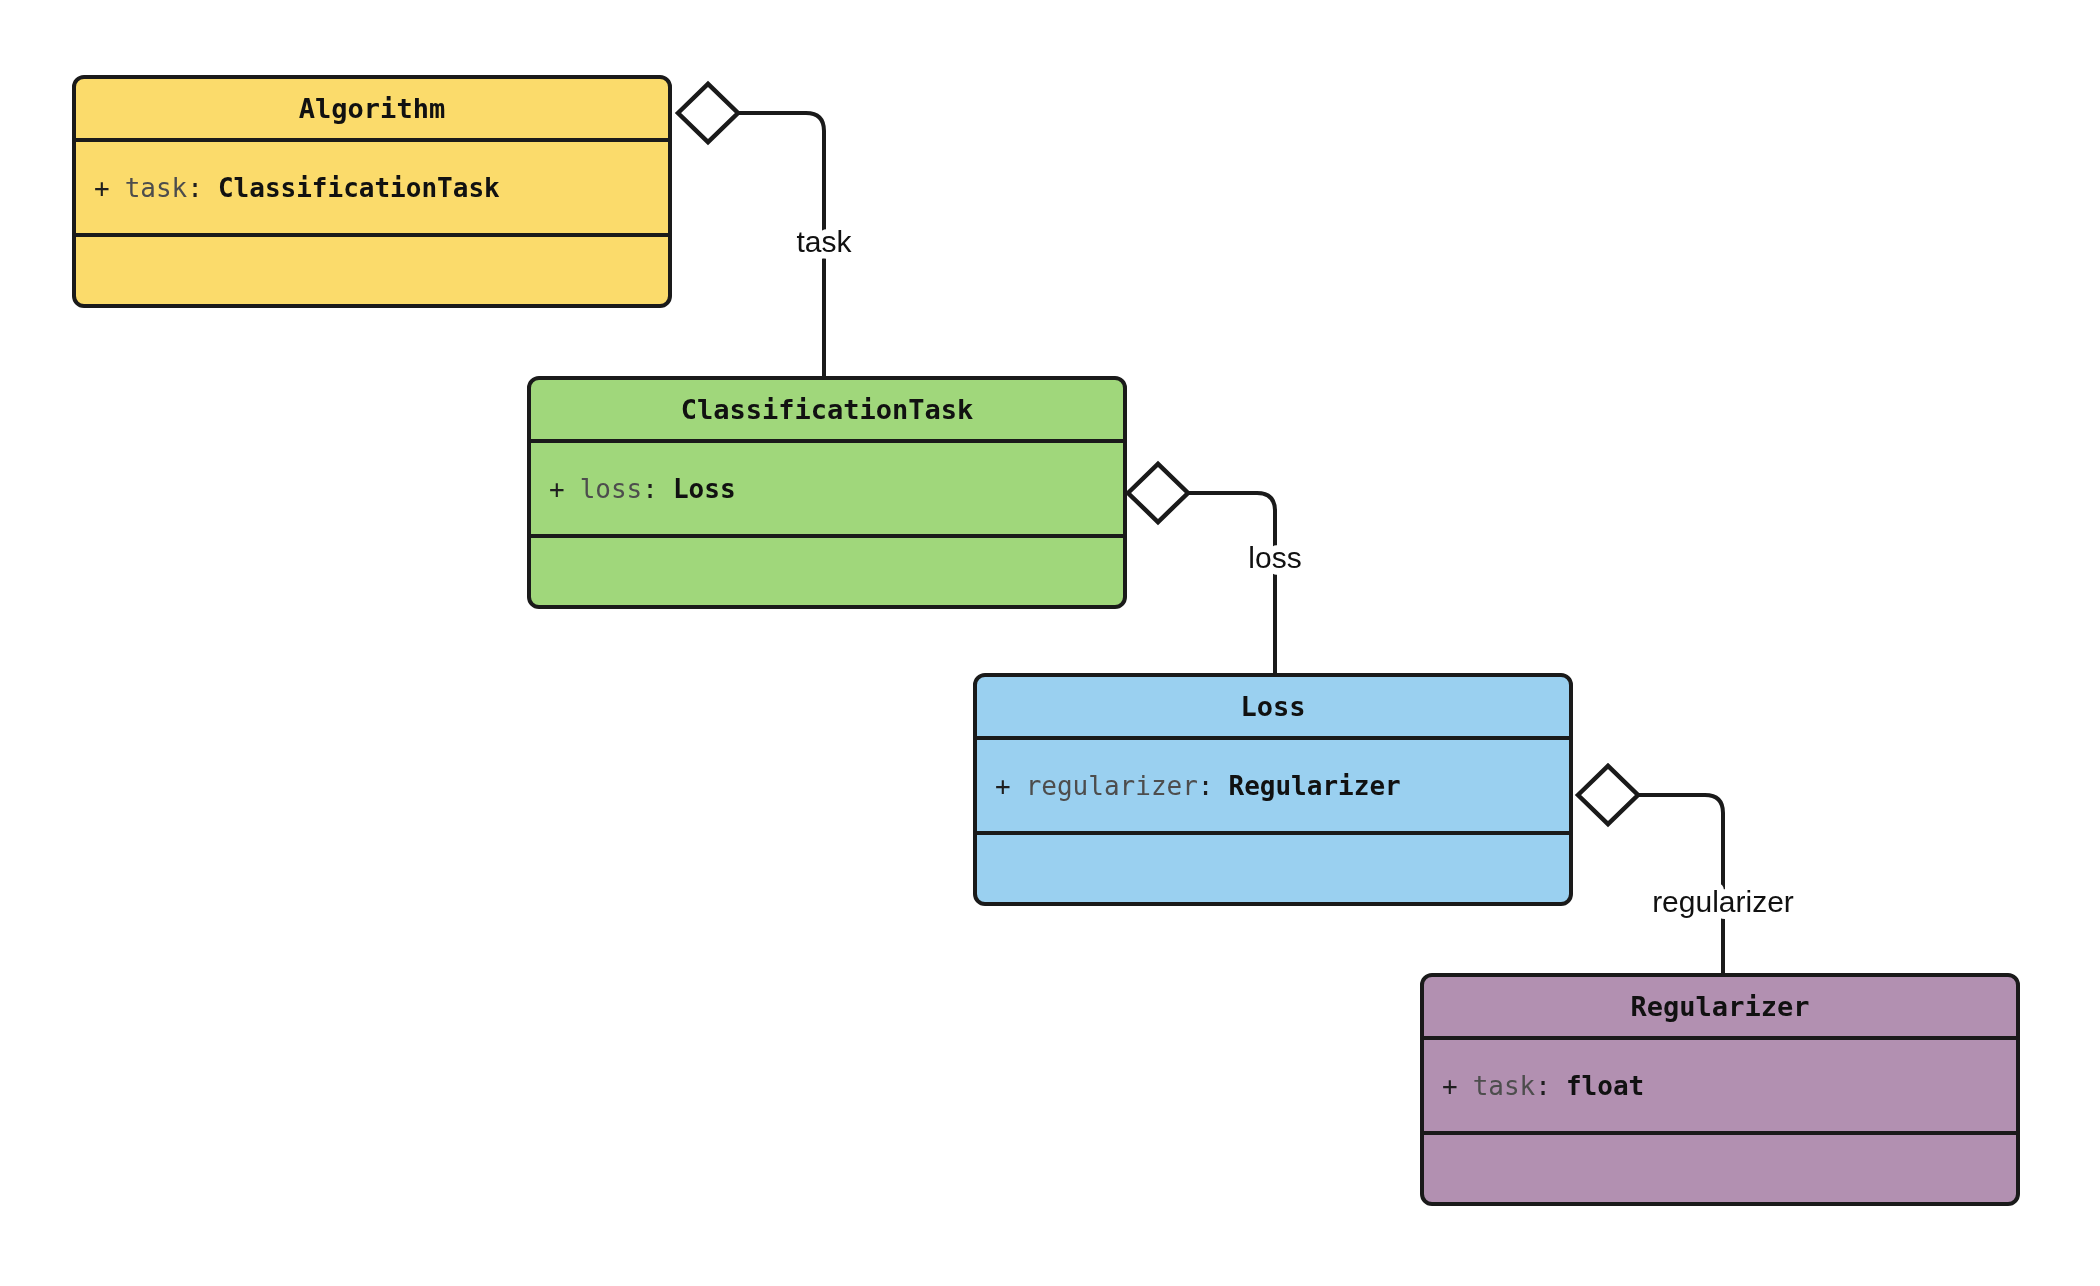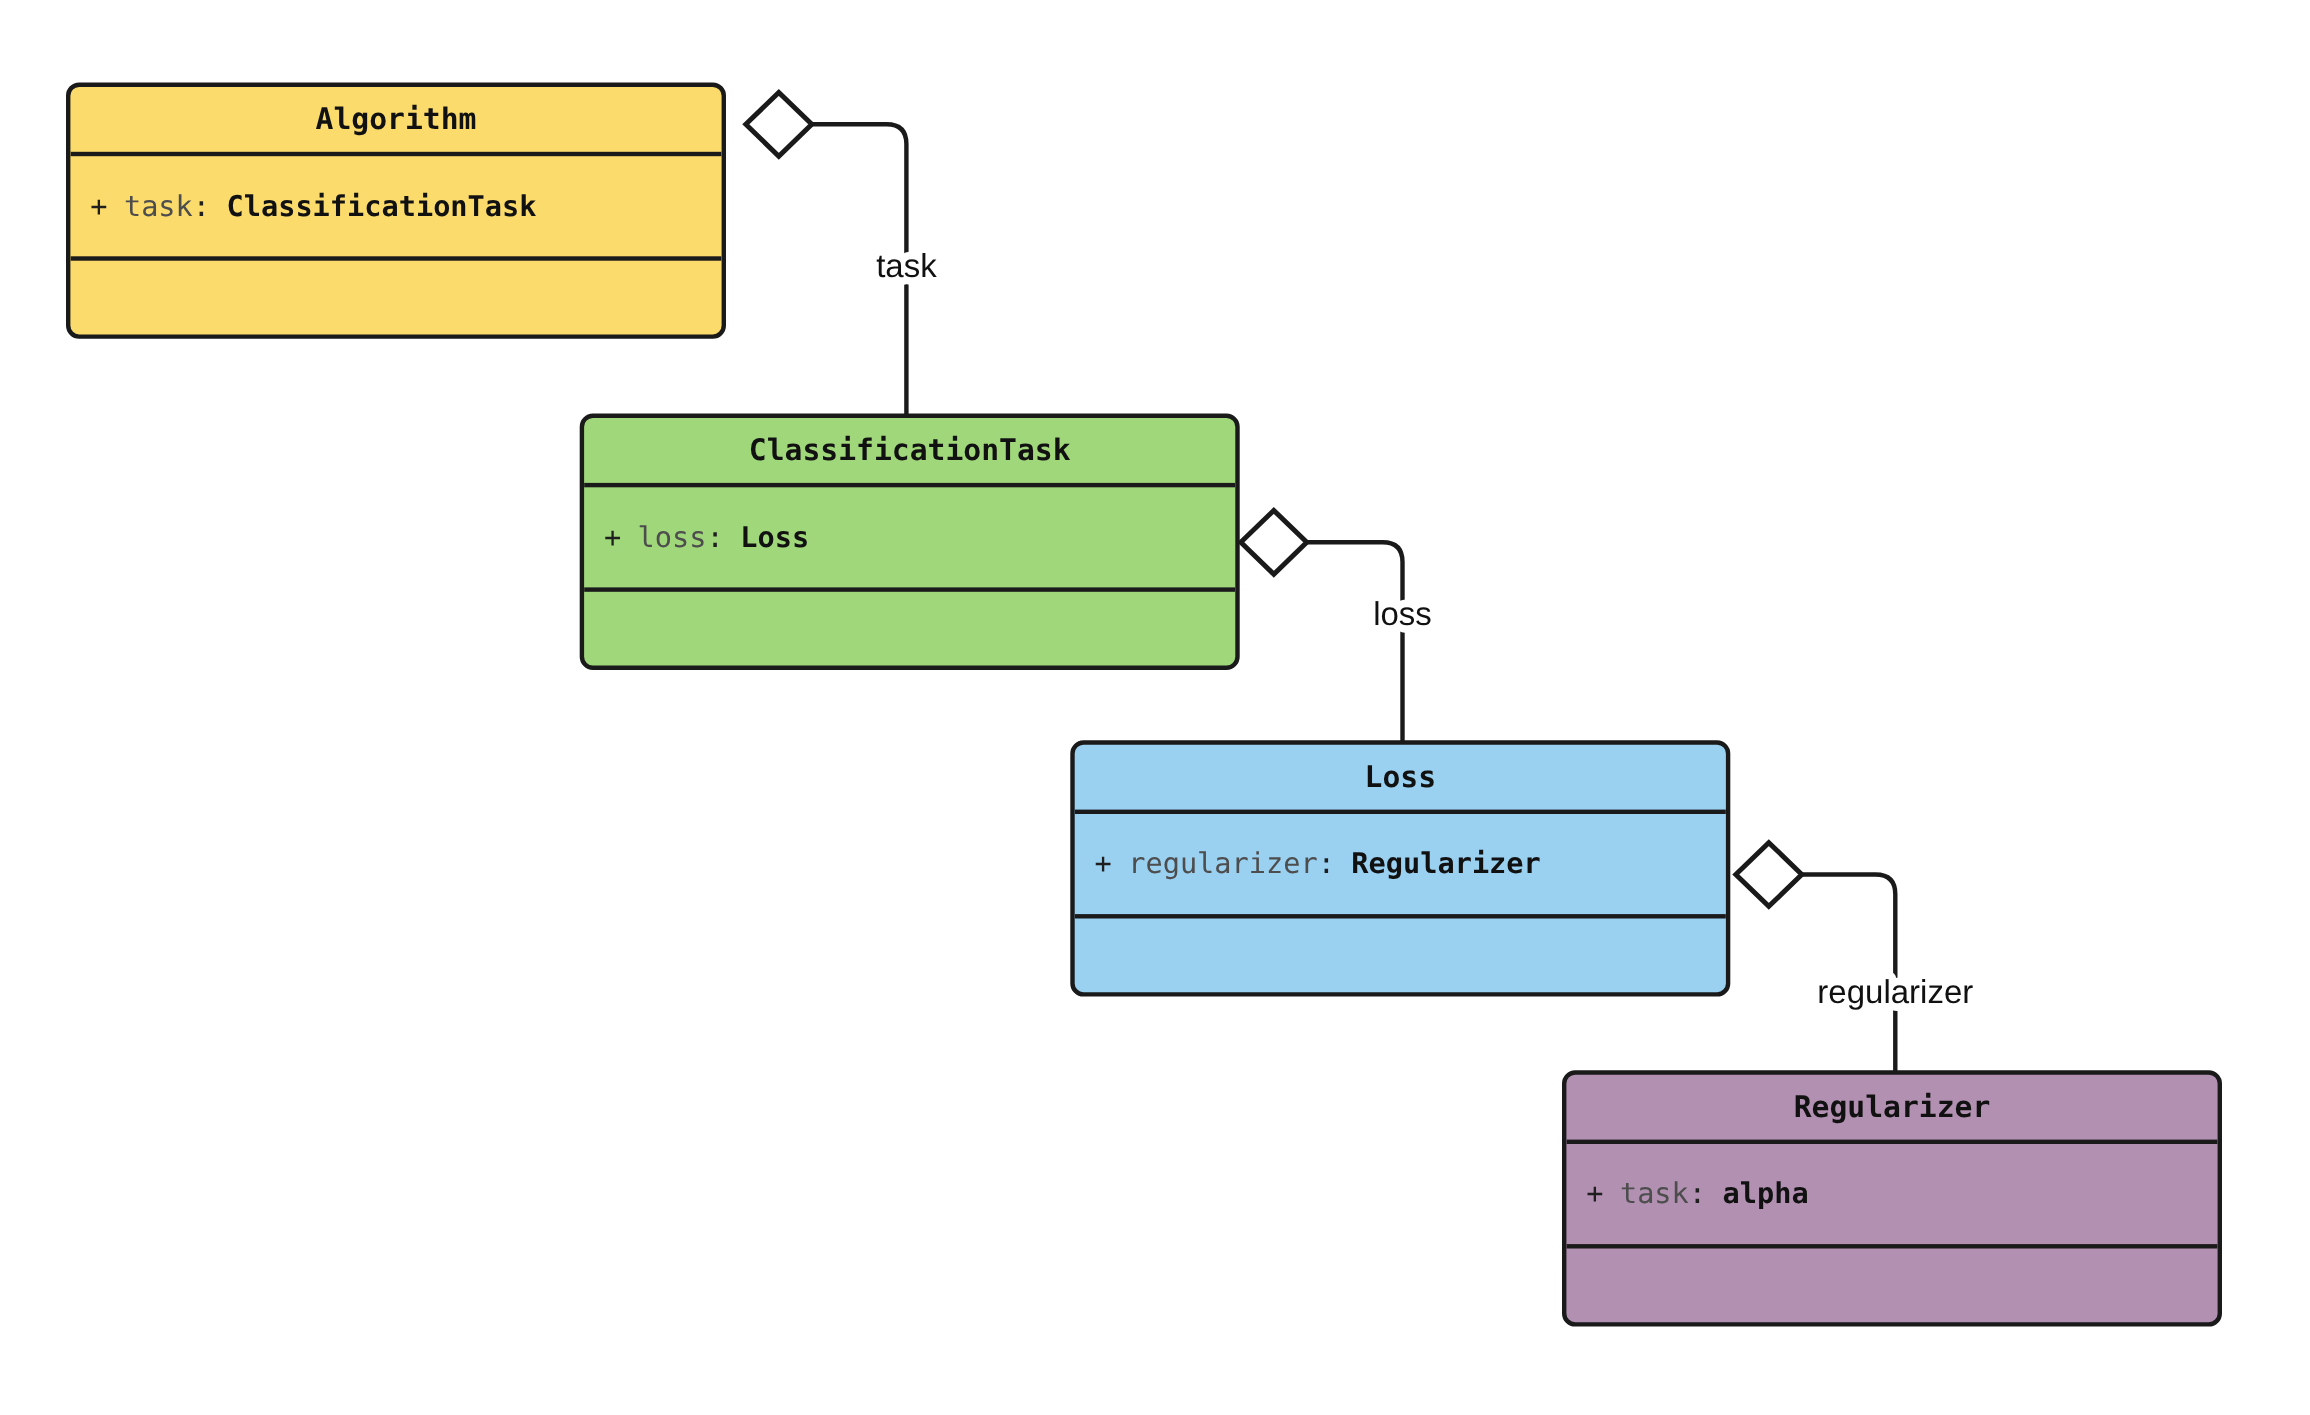--- a/index.html
+++ b/index.html
@@ -38,21 +38,21 @@
     display:flex;align-items:center;
     padding-left:18px;
     font-size:26px;
   }
   .uml-methods{height:67px;}
   .attr-vis{color:#1f1f1f;margin-right:15px;}
   .attr-name{color:#4d4d4d;}
   .attr-colon{color:#1f1f1f;}
   .attr-type{color:#111111;font-weight:bold;margin-left:15px;}
   
-  .pos-0{left:60px;top:75px;}
+  .pos-0{left:72px;top:75px;}
   .pos-1{left:527px;top:376px;}
   .pos-2{left:973px;top:673px;}
   .pos-3{left:1420px;top:973px;}
 </style>
 </head>
 <body>
 
 <div class="canvas">
 
   <svg class="edge-layer">
@@ -108,18 +108,18 @@
     </div>
     <div class="uml-methods"></div>
   </div>
 
   <div class="uml-class pos-3" style="background-color: rgb(178, 144, 177);">
     <div class="uml-title">Regularizer</div>
     <div class="uml-attrs">
       <span class="attr-vis">+</span>
         <span class="attr-name">task</span>
         <span class="attr-colon">:</span>
-        <span class="attr-type">alpha</span>
+        <span class="attr-type">float</span>
     </div>
     <div class="uml-methods"></div>
   </div>
 
 </div>
 
 </body></html>

